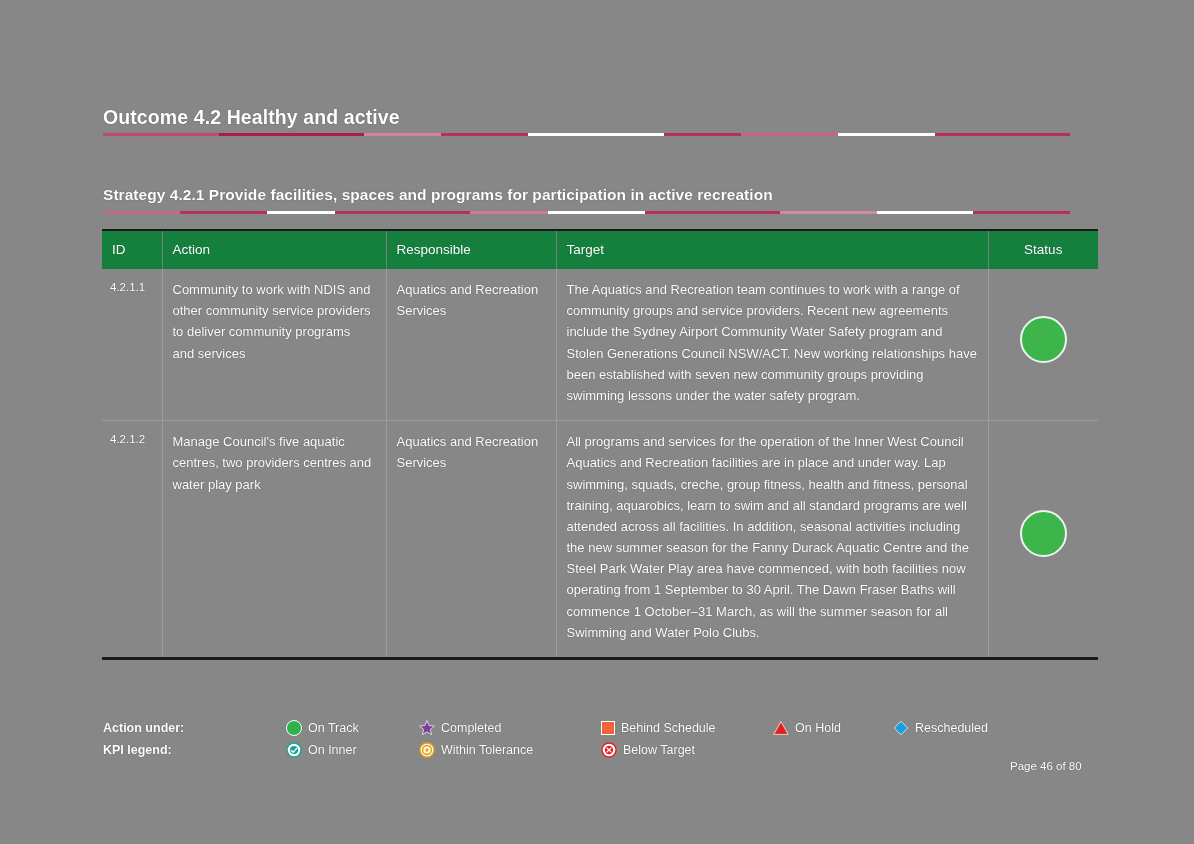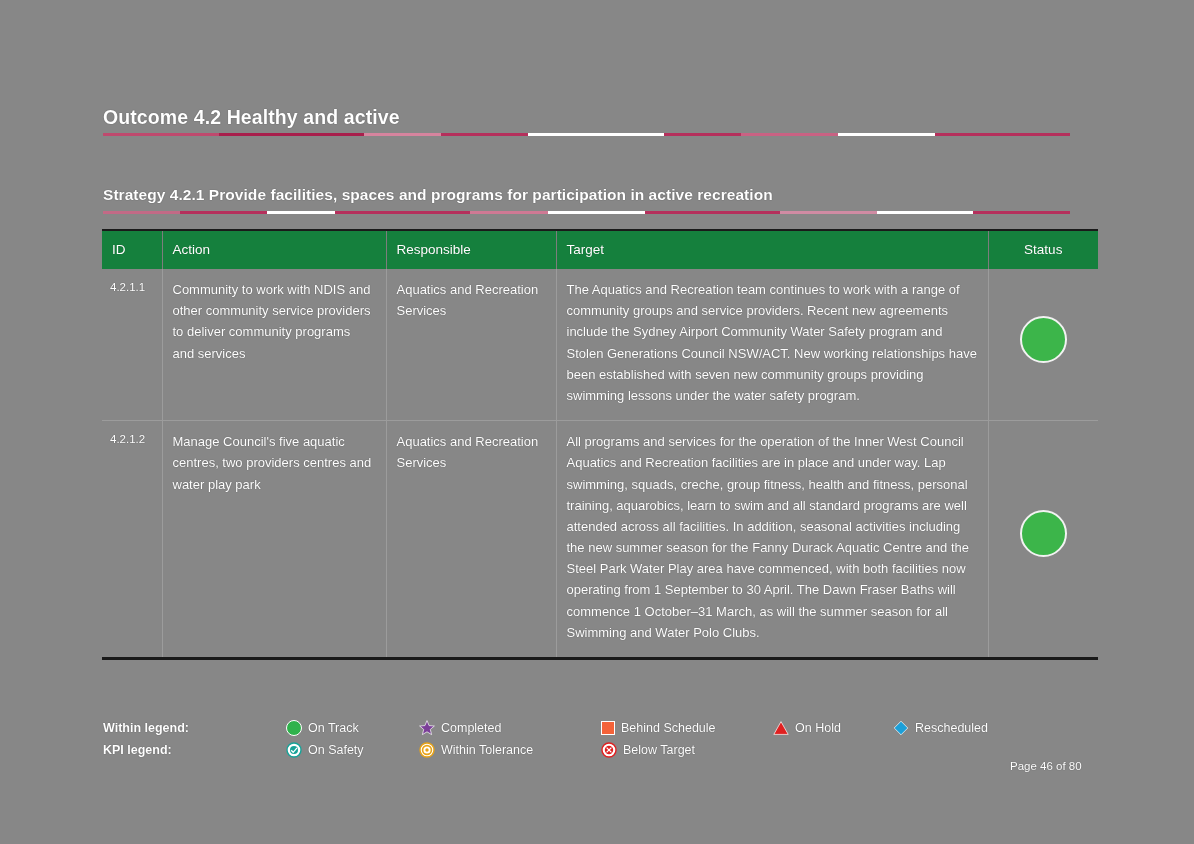--- a/index.html
+++ b/index.html
@@ -264,21 +264,21 @@
             <span class="status-dot"></span>
           </td>
         </tr>
       </tbody>
     </table>
   </div>
 
   <div class="legend">
 
     <div class="legend-row">
-      <span class="legend-title">Within legend:</span>
+      <span class="legend-title">Action under:</span>
 
       <span class="legend-item li-ontrack">
         <span class="ic ic-circle-green"></span>
         <span>On Track</span>
       </span>
 
       <span class="legend-item li-completed">
         <span class="ic ic-star-purple">
           <svg width="16" height="16" viewBox="0 0 16 16">
             <polygon points="8,0.6 10.1,5.6 15.4,6.0 11.3,9.4 12.6,14.6 8,11.8 3.4,14.6 4.7,9.4 0.6,6.0 5.9,5.6" fill="#7b3f98" stroke="#ffffff" stroke-width="0.7"></polygon>
@@ -315,21 +315,21 @@
       <span class="legend-title">KPI legend:</span>
 
       <span class="legend-item li-ontrack">
         <span class="ic ic-target-teal">
           <svg width="16" height="16" viewBox="0 0 16 16">
             <circle cx="8" cy="8" r="7" fill="#ffffff" stroke="#17a398" stroke-width="1.4"></circle>
             <circle cx="8" cy="8" r="4" fill="#17a398"></circle>
             <path d="M5.2 8.3 L7.2 10.3 L11 5.9" stroke="#ffffff" stroke-width="1.3" fill="none"></path>
           </svg>
         </span>
-        <span>On Safety</span>
+        <span>On Inner</span>
       </span>
 
       <span class="legend-item li-completed">
         <span class="ic ic-target-amber">
           <svg width="16" height="16" viewBox="0 0 16 16">
             <circle cx="8" cy="8" r="7" fill="#ffffff" stroke="#e8a317" stroke-width="1.4"></circle>
             <circle cx="8" cy="8" r="4.4" fill="none" stroke="#e8a317" stroke-width="1.6"></circle>
             <circle cx="8" cy="8" r="1.7" fill="#e8a317"></circle>
           </svg>
         </span>

